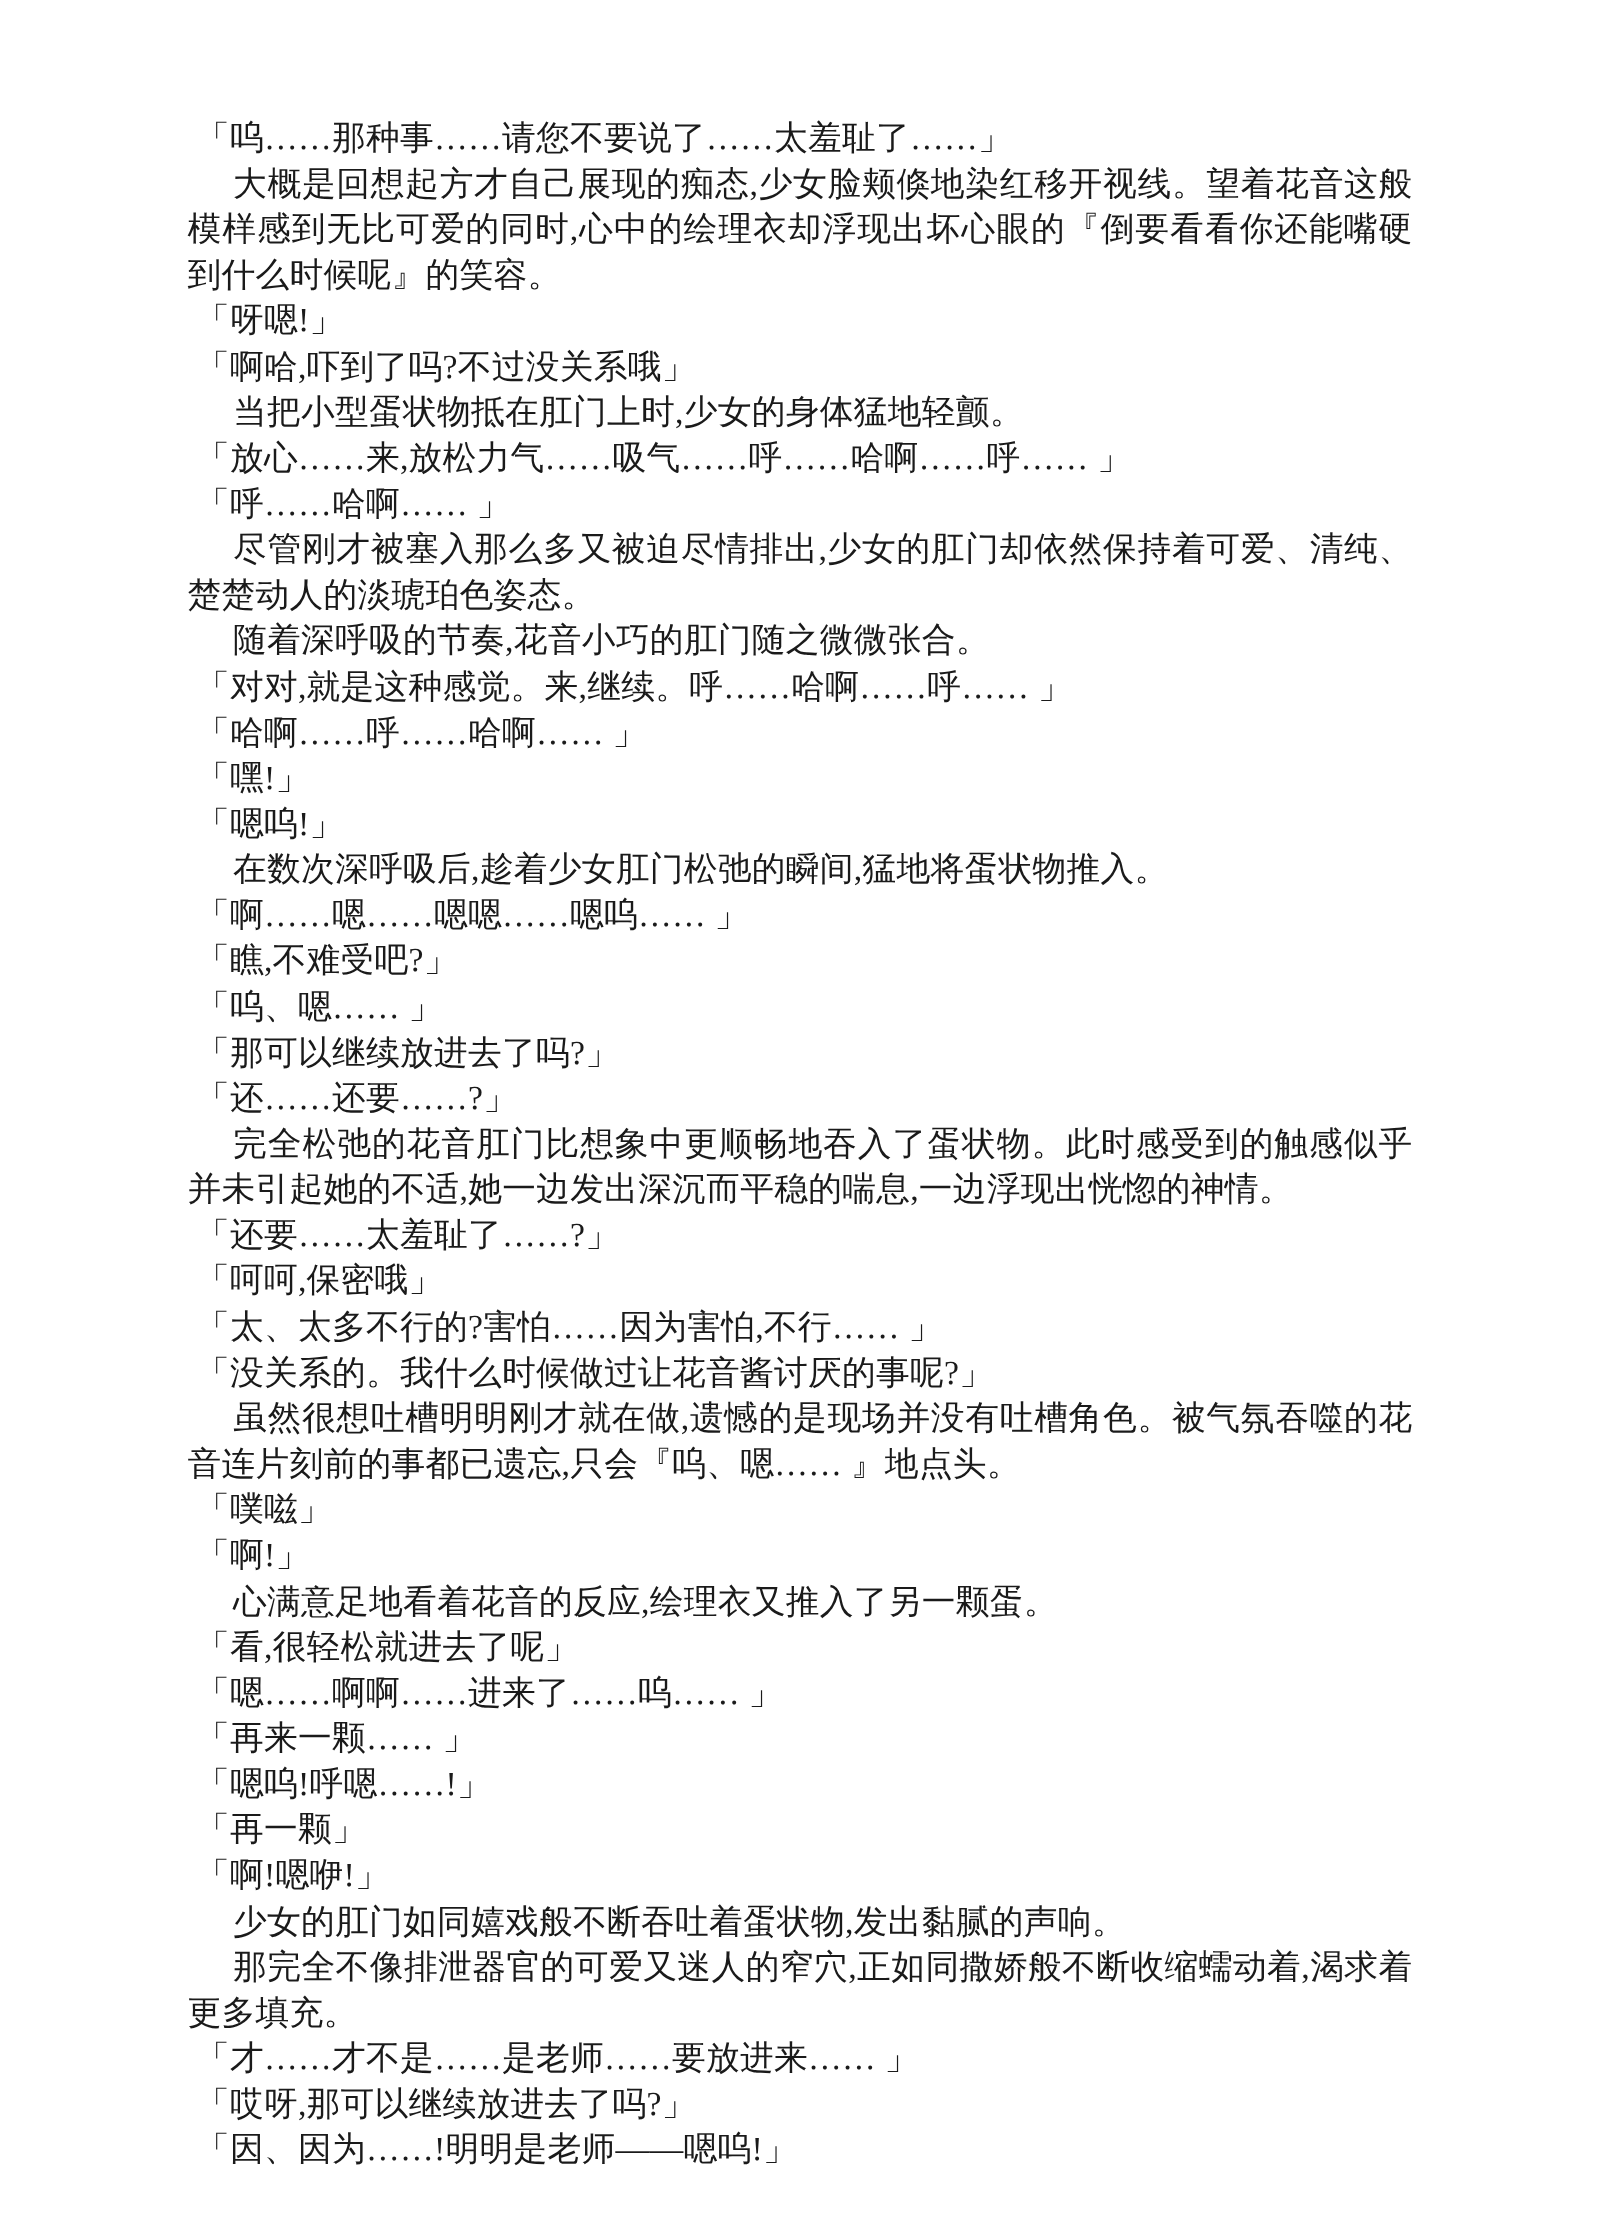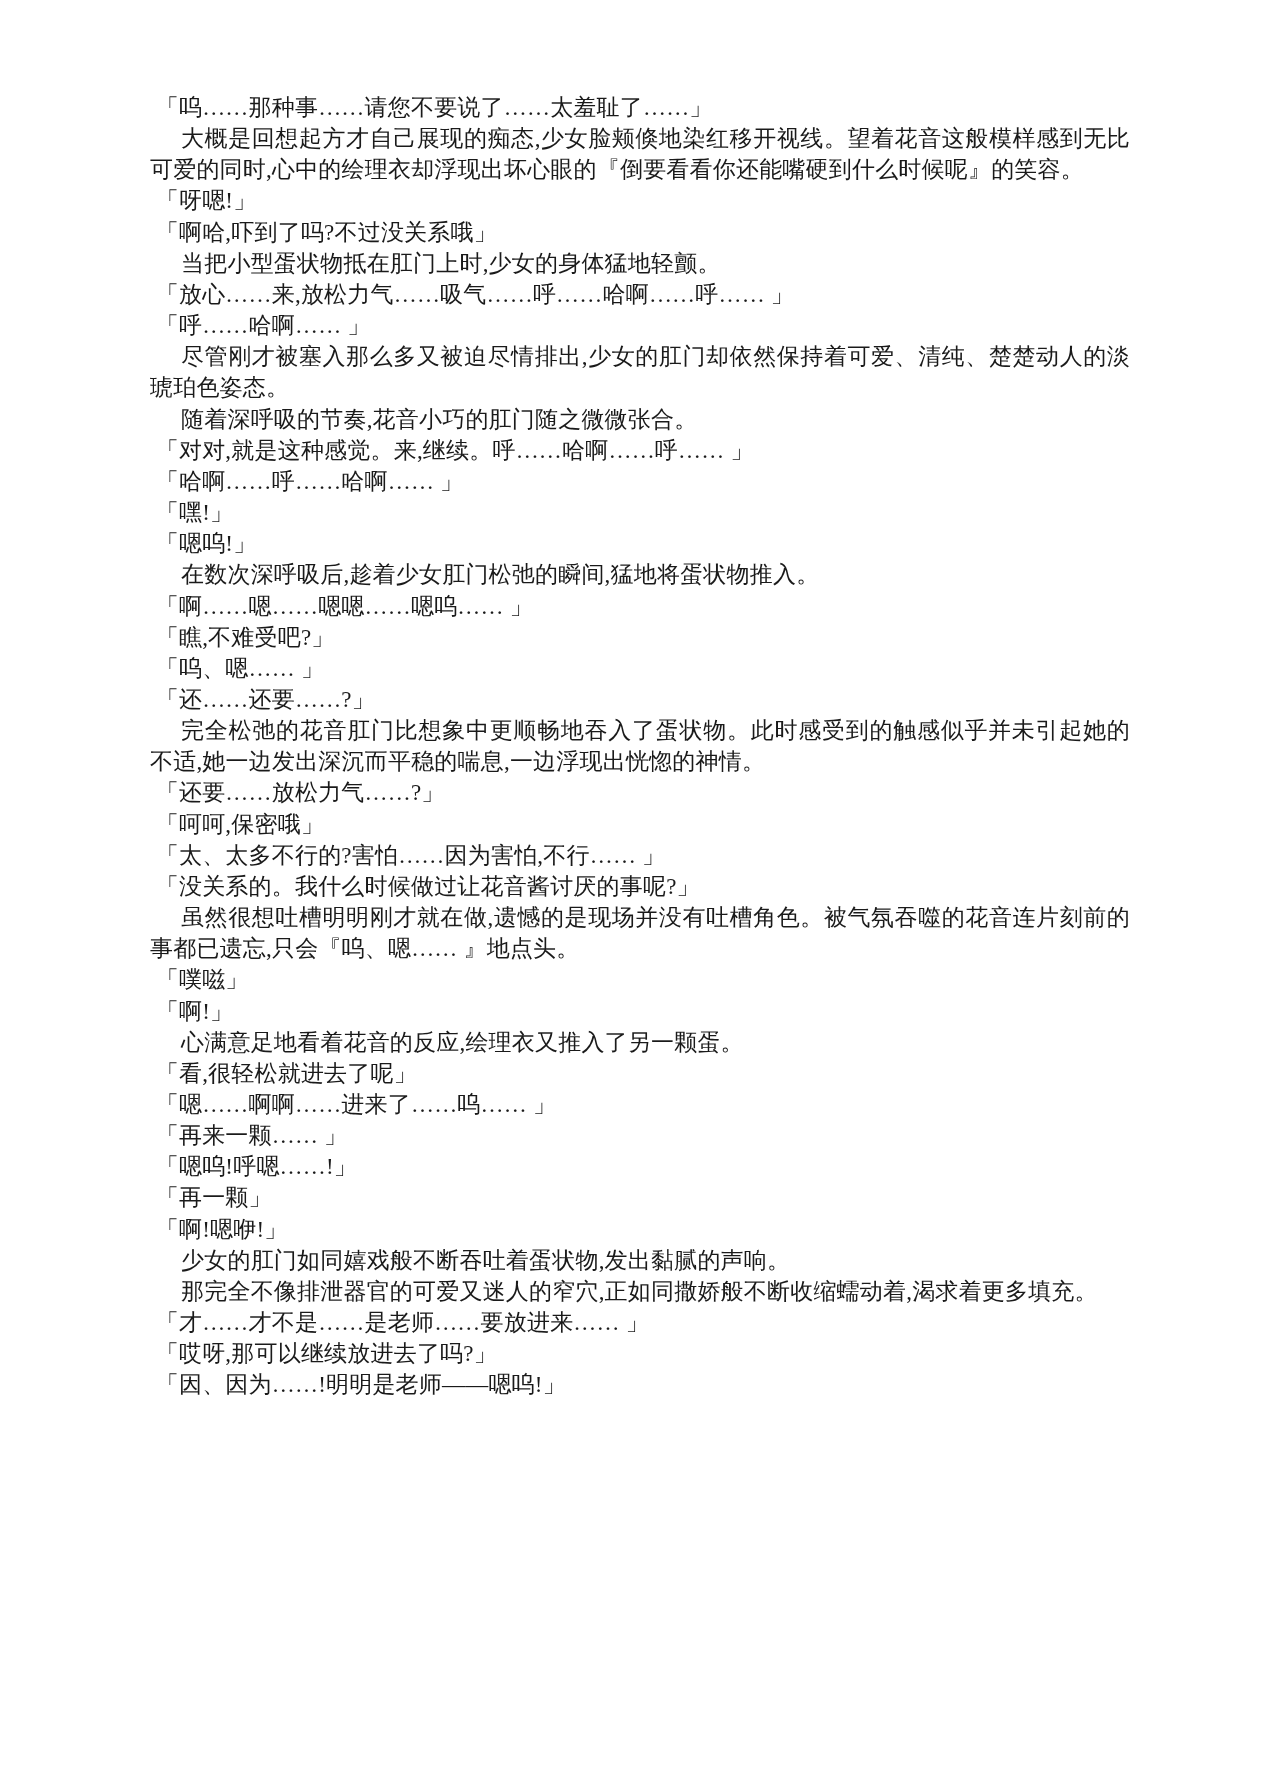--- a/index.html
+++ b/index.html
@@ -15,21 +15,21 @@
   }
   .page {
     position: relative;
     width: 1280px;
     height: 1790px;
     background: #ffffff;
     box-sizing: border-box;
     padding: 92px 150px 0 150px;
   }
   .body-text {
-    font-size: 23px;
+    font-size: 27px;
     line-height: 1.355;
     text-align: justify;
     text-justify: inter-ideograph;
     letter-spacing: 0.2px;
   }
   p.para {
     margin: 0;
     text-indent: 1.35em;
     white-space: pre-wrap;
   }
@@ -54,23 +54,24 @@
       <p class="para">尽管刚才被塞入那么多又被迫尽情排出,少女的肛门却依然保持着可爱、清纯、楚楚动人的淡琥珀色姿态。</p>
       <p class="para">随着深呼吸的节奏,花音小巧的肛门随之微微张合。</p>
       <p class="quote">「对对,就是这种感觉。来,继续。呼……哈啊……呼…… 」</p>
       <p class="quote">「哈啊……呼……哈啊…… 」</p>
       <p class="quote">「嘿!」</p>
       <p class="quote">「嗯呜!」</p>
       <p class="para">在数次深呼吸后,趁着少女肛门松弛的瞬间,猛地将蛋状物推入。</p>
       <p class="quote">「啊……嗯……嗯嗯……嗯呜…… 」</p>
       <p class="quote">「瞧,不难受吧?」</p>
       <p class="quote">「呜、嗯…… 」</p>
+      <p class="quote">「那可以继续放进去了吗?」</p>
       <p class="quote">「还……还要……?」</p>
       <p class="para">完全松弛的花音肛门比想象中更顺畅地吞入了蛋状物。此时感受到的触感似乎并未引起她的不适,她一边发出深沉而平稳的喘息,一边浮现出恍惚的神情。</p>
-      <p class="quote">「还要……放松力气……?」</p>
+      <p class="quote">「还要……太羞耻了……?」</p>
       <p class="quote">「呵呵,保密哦」</p>
       <p class="quote">「太、太多不行的?害怕……因为害怕,不行…… 」</p>
       <p class="quote">「没关系的。我什么时候做过让花音酱讨厌的事呢?」</p>
       <p class="para">虽然很想吐槽明明刚才就在做,遗憾的是现场并没有吐槽角色。被气氛吞噬的花音连片刻前的事都已遗忘,只会『呜、嗯…… 』地点头。</p>
       <p class="quote">「噗嗞」</p>
       <p class="quote">「啊!」</p>
       <p class="para">心满意足地看着花音的反应,绘理衣又推入了另一颗蛋。</p>
       <p class="quote">「看,很轻松就进去了呢」</p>
       <p class="quote">「嗯……啊啊……进来了……呜…… 」</p>
       <p class="quote">「再来一颗…… 」</p>

